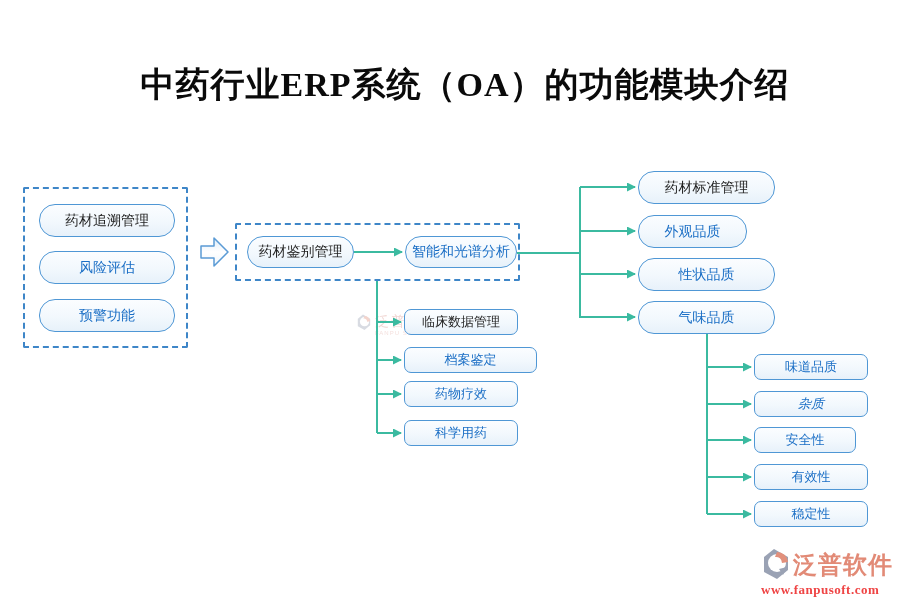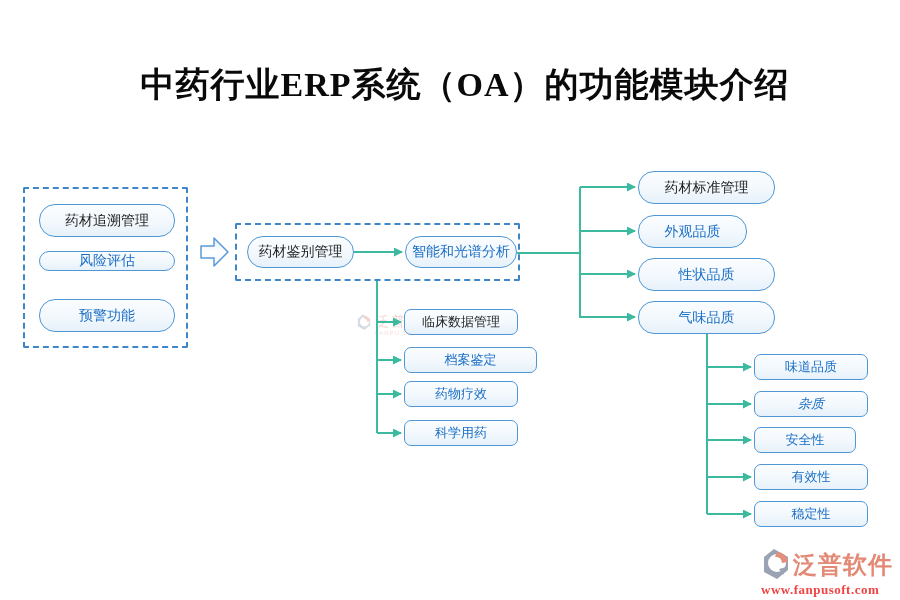--- a/index.html
+++ b/index.html
@@ -25,21 +25,21 @@
     position:absolute;box-sizing:border-box;z-index:2;
     border:1.5px solid #4f97d5;border-radius:16px;
     background:linear-gradient(180deg,#fbfdff 0%,#f2f8fd 55%,#e7f1fa 100%);
     display:flex;align-items:center;justify-content:center;
     font-size:14px;color:#1a6ec5;white-space:nowrap;
   }
   .node.small{font-size:13px;border-radius:7px;}
   .node.header{color:#1f1f1f;}
   
   .n-trace{left:39px;top:204px;width:136px;height:33px;}
-  .n-risk{left:39px;top:251px;width:136px;height:20px;}
+  .n-risk{left:39px;top:251px;width:136px;height:33px;}
   .n-warn{left:39px;top:299px;width:136px;height:33px;}
   
   .n-identify{left:247px;top:236px;width:107px;height:32px;}
   .n-spectral{left:405px;top:236px;width:112px;height:32px;}
   
   .n-clinical{left:404px;top:309px;width:114px;height:26px;text-align:center;}
   .n-archive{left:404px;top:347px;width:133px;height:26px;}
   .n-efficacy{left:404px;top:381px;width:114px;height:26px;}
   .n-scientific{left:404px;top:420px;width:114px;height:26px;}
   

